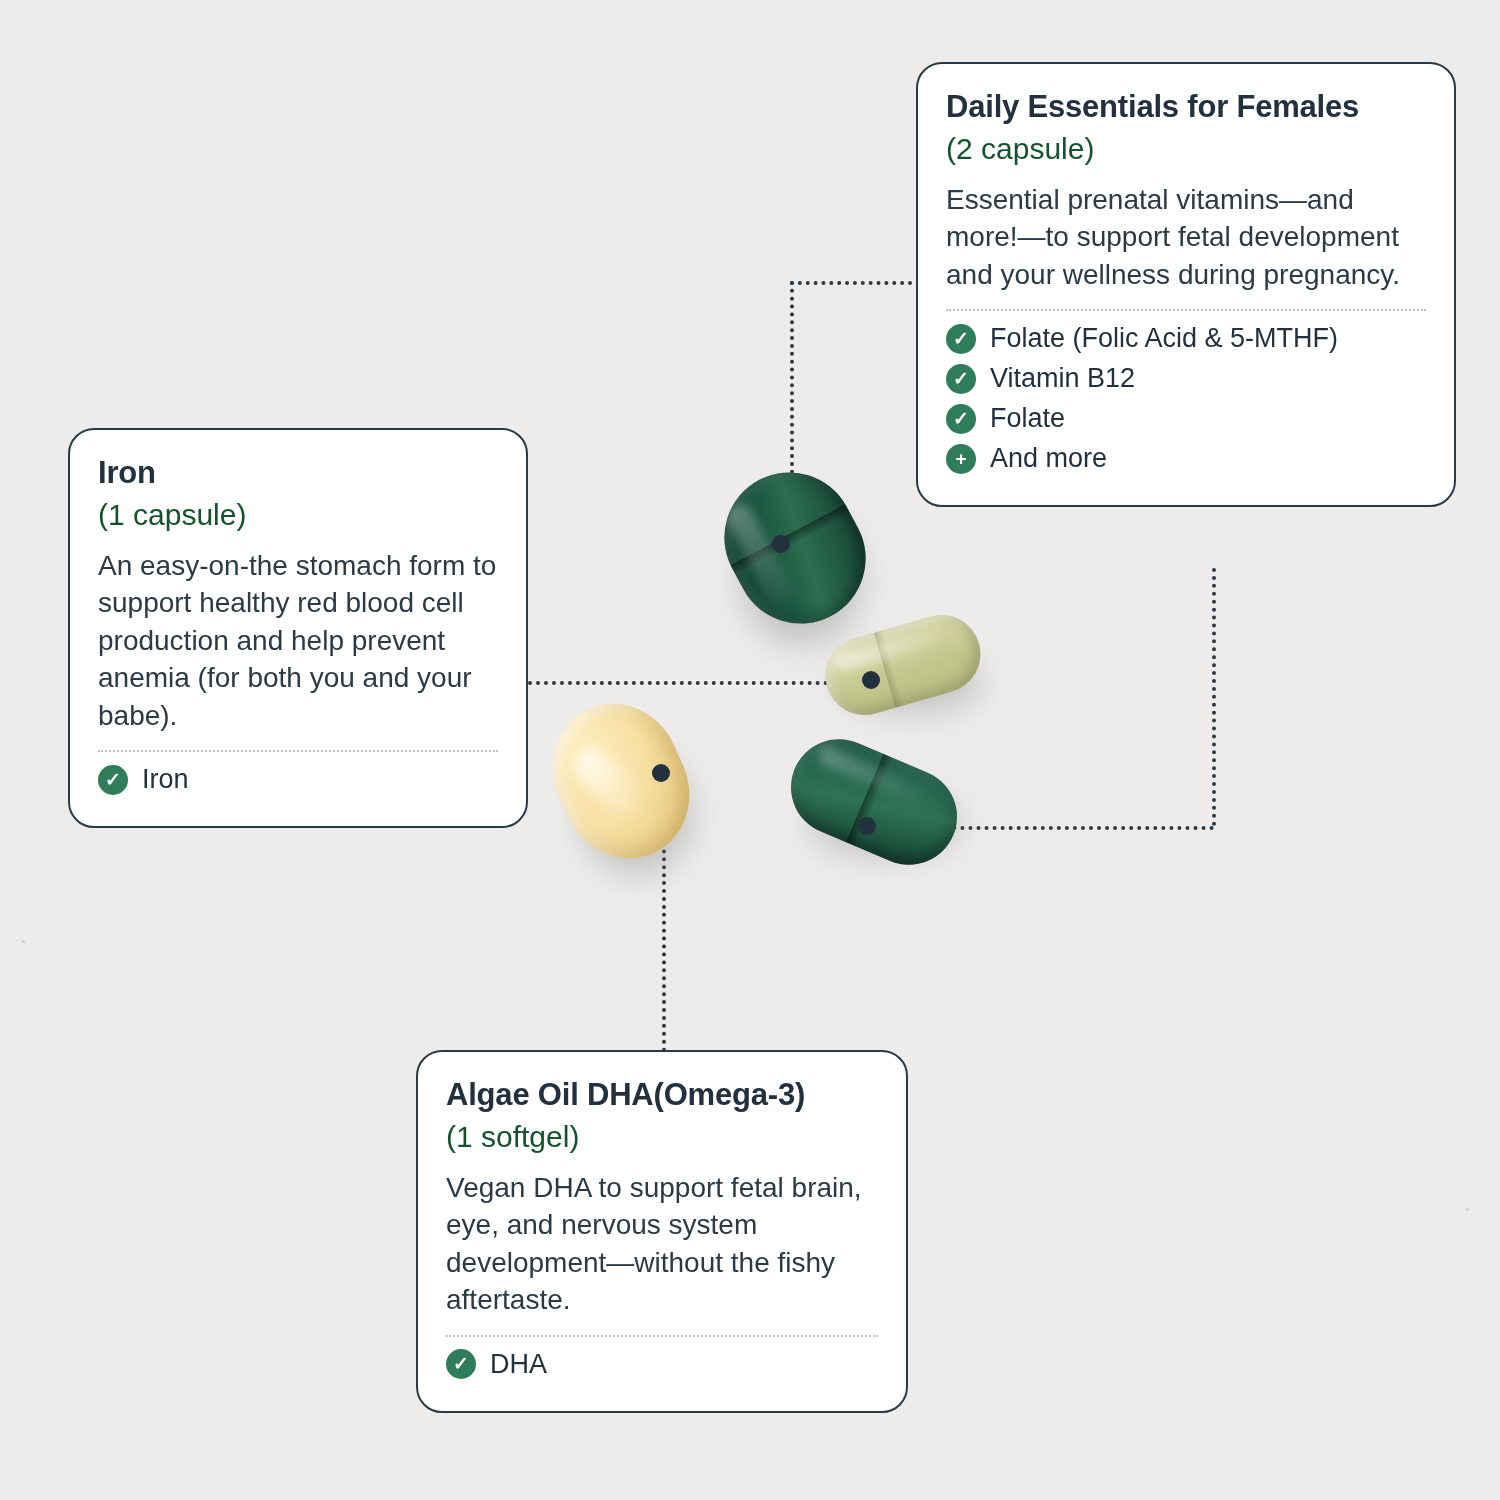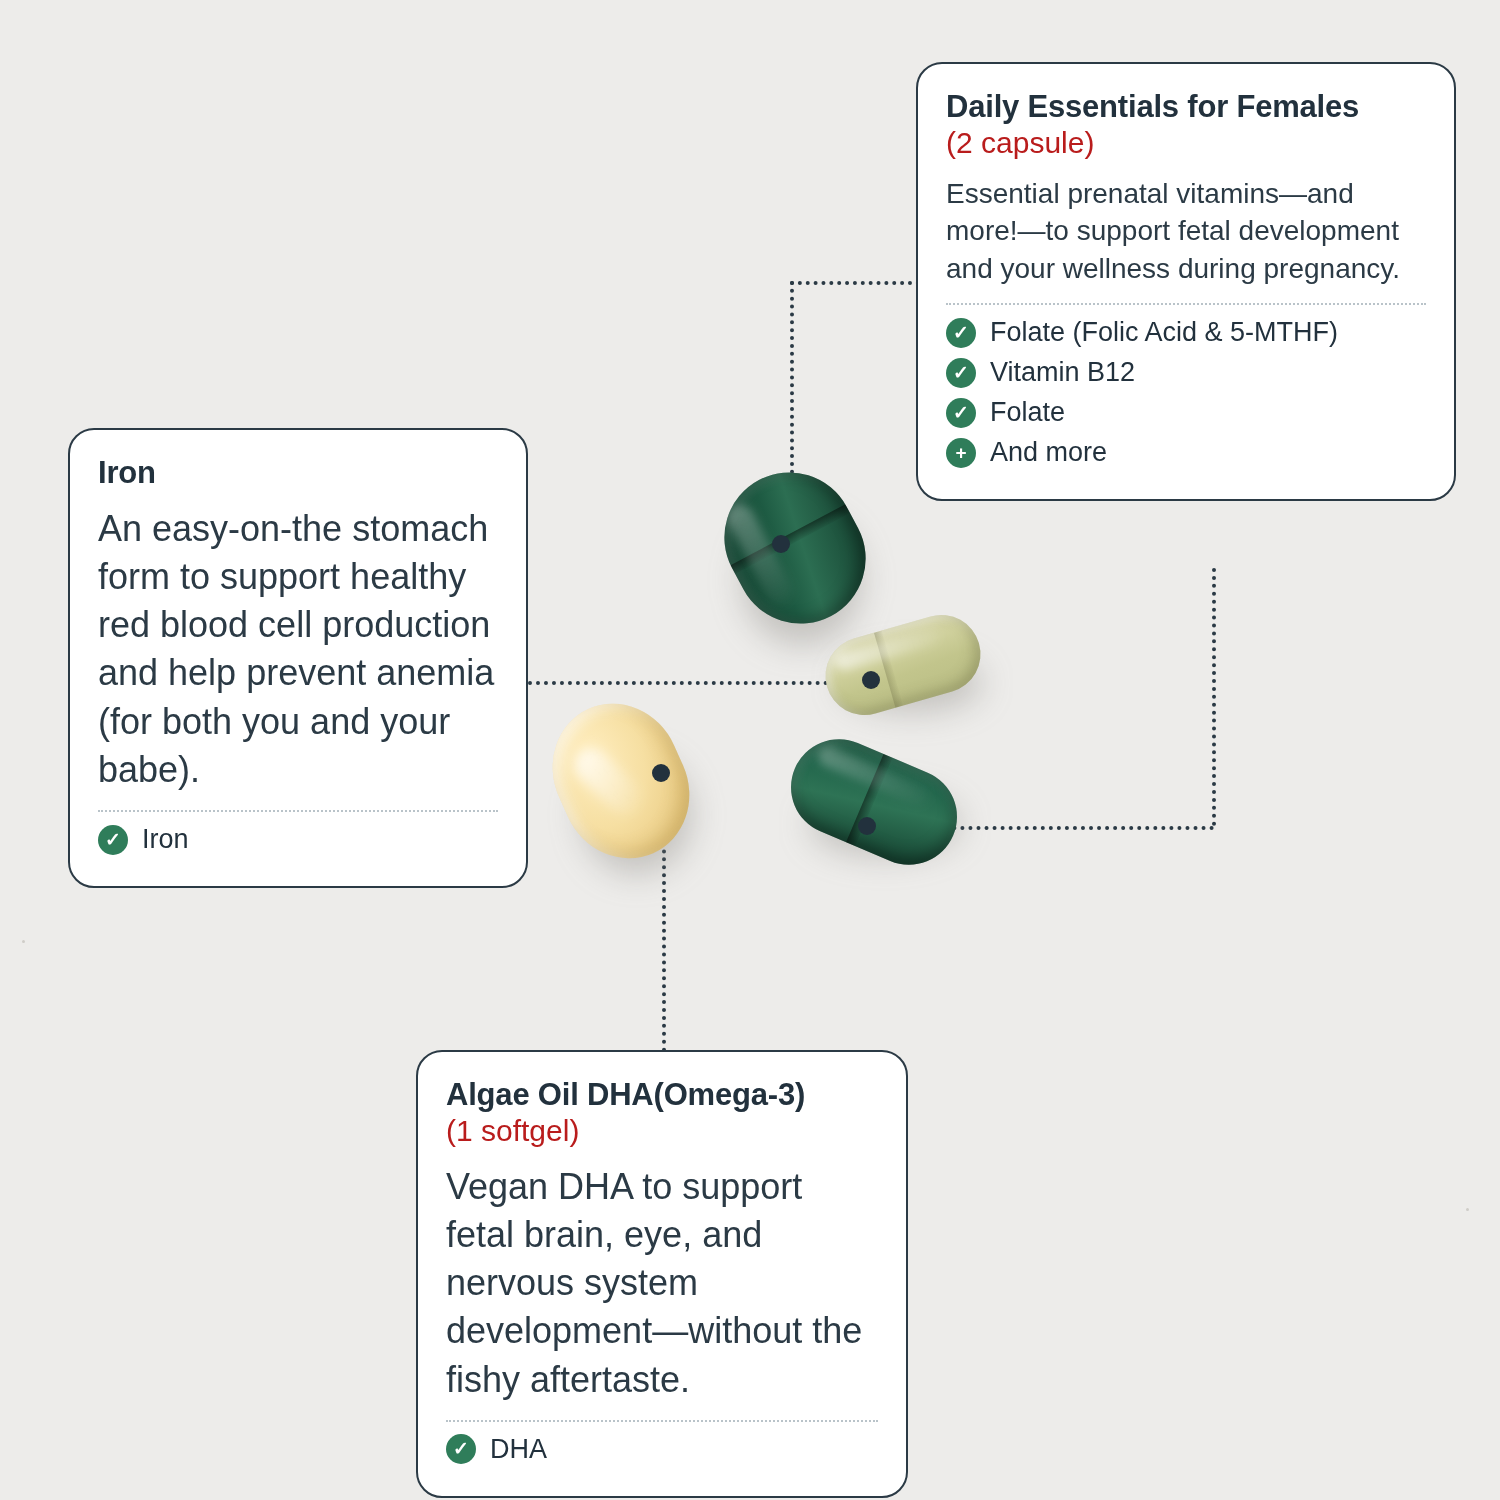--- a/index.html
+++ b/index.html
@@ -125,27 +125,27 @@
   }
   .card-title {
     font-size: 31px;
     font-weight: bold;
     color: #22313d;
     line-height: 1.12;
     letter-spacing: -0.2px;
   }
   .card-sub {
     font-size: 30px;
-    color: #b91c1c;
+    color: #14532d;
     line-height: 1.2;
-    margin-top: 0;
+    margin-top: 6px;
     font-weight: normal;
   }
   .card-desc {
-    font-size: 36px;
+    font-size: 28px;
     color: #2b3a45;
     line-height: 1.34;
     margin-top: 14px;
   }
   .divider {
     margin-top: 16px;
     border-top: 2px dotted #b9c3c9;
   }
   .bullets { margin-top: 12px; }
   .bullet {
@@ -252,20 +252,21 @@
       </div>
       <div class="bullet">
         <span class="badge">+</span>
         <span class="bullet-label">And more</span>
       </div>
     </div>
   </div>
 
   <div class="card" id="card-iron">
     <div class="card-title">Iron</div>
+    <div class="card-sub">(1 capsule)</div>
     <div class="card-desc">An easy-on-the stomach form to support healthy red blood cell production and help prevent anemia (for both you and your babe).</div>
     <div class="divider"></div>
     <div class="bullets">
       <div class="bullet">
         <span class="badge">✓</span>
         <span class="bullet-label">Iron</span>
       </div>
     </div>
   </div>
 

